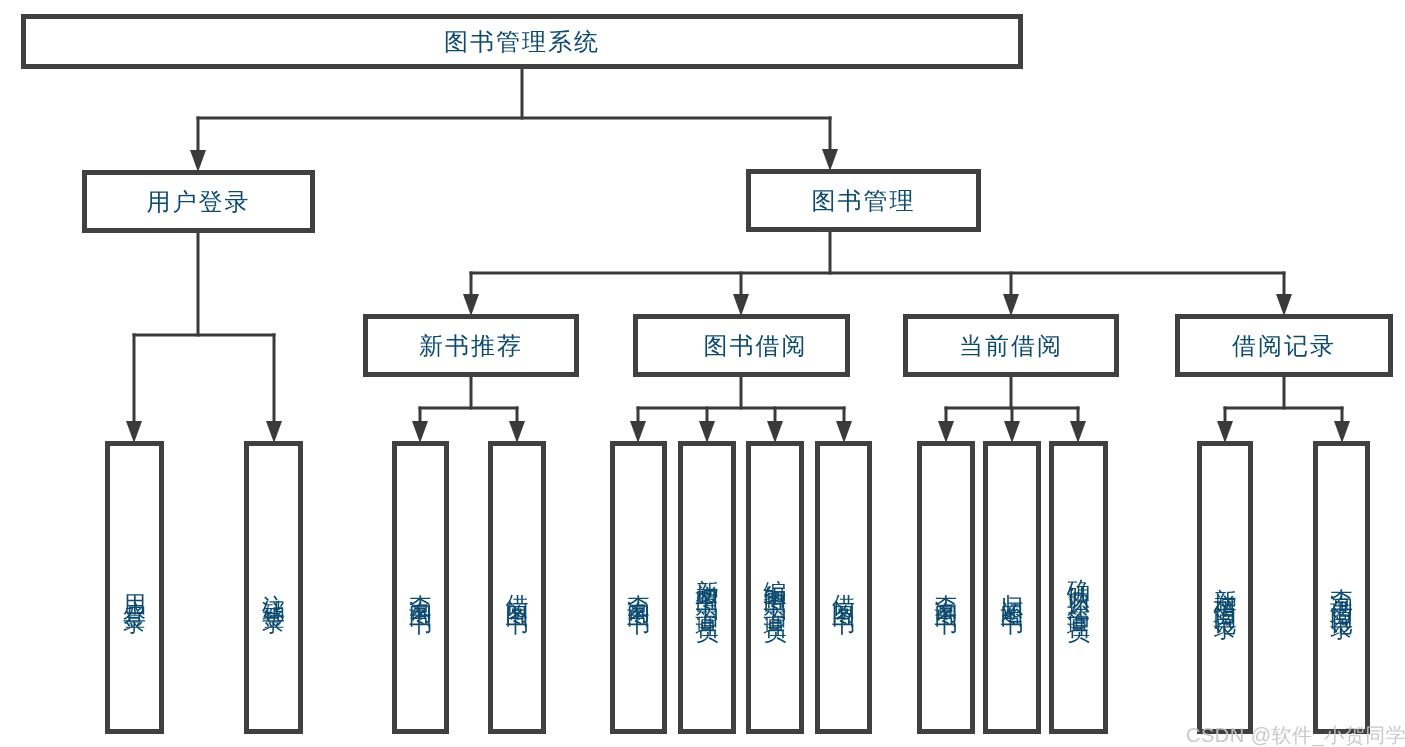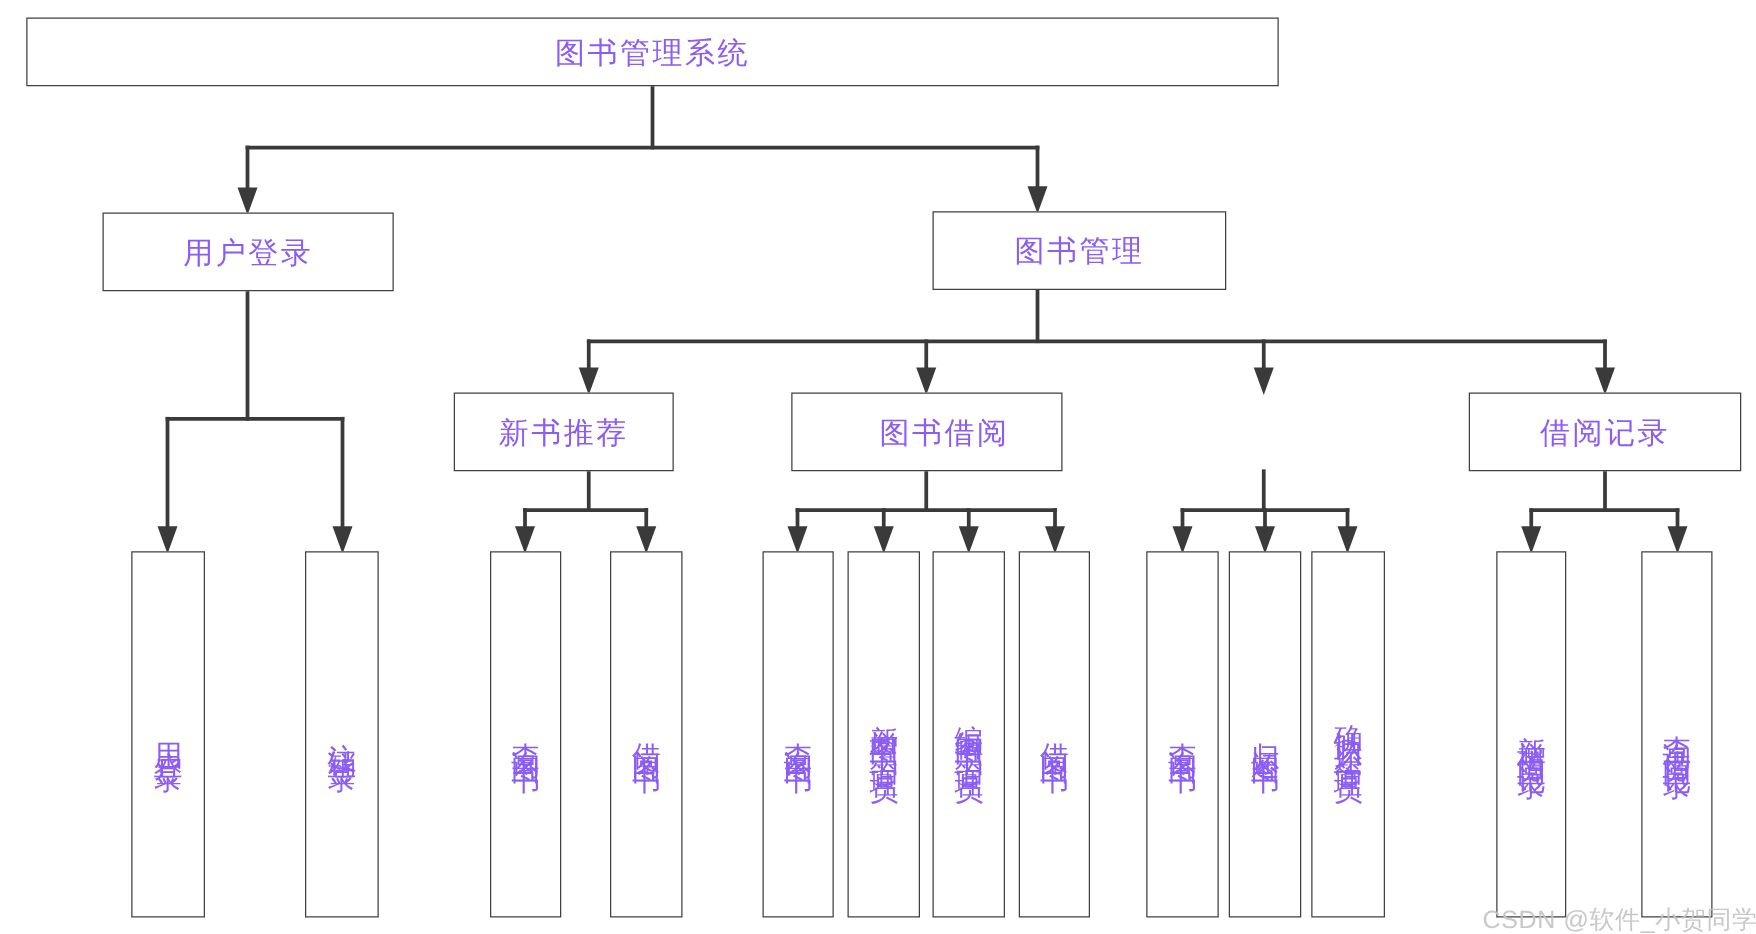--- a/index.html
+++ b/index.html
@@ -12,26 +12,26 @@
     overflow: hidden;
   }
   .connectors {
     position: absolute;
     left: 0; top: 0;
     width: 1405px; height: 747px;
   }
   .box {
     position: absolute;
     box-sizing: border-box;
-    border: 1px solid #404040;
+    border: 5px solid #404040;
     background: #ffffff;
     display: flex;
     align-items: center;
     justify-content: center;
-    color: #8b5cf6;
+    color: #0c4a6e;
     font-family: Liberation Serif, serif;
   }
   .hbox { font-size: 24px; letter-spacing: 2px; }
   .vbox span {
     writing-mode: vertical-lr;
     text-orientation: mixed;
     font-size: 23px;
     letter-spacing: 6px;
     line-height: 1;
   }
@@ -124,25 +124,28 @@
     <span>图书管理系统</span>
   </div>
 
   <div class="box hbox" style="left:82px; top:170px; width:233px; height:63px;">
     <span>用户登录</span>
   </div>
   <div class="box hbox" style="left:746px; top:169px; width:235px; height:63px;">
     <span>图书管理</span>
   </div>
 
-  <div class="box hbox" style="left:363px; top:314px; width:176px; height:63px;">
+  <div class="box hbox" style="left:363px; top:314px; width:216px; height:63px;">
     <span>新书推荐</span>
   </div>
   <div class="box hbox" style="left:633px; top:314px; width:217px; height:63px;padding-left:28px;">
     <span>图书借阅</span>
+  </div>
+  <div class="box hbox" style="left:903px; top:314px; width:216px; height:63px;">
+    <span>当前借阅</span>
   </div>
   <div class="box hbox" style="left:1175px; top:314px; width:218px; height:63px;">
     <span>借阅记录</span>
   </div>
 
   <div class="box vbox" style="left:105px; top:441px; width:59px; height:293px;">
     <span>用户登录</span>
   </div>
   <div class="box vbox" style="left:244px; top:441px; width:59px; height:293px;">
     <span>注销登录</span>

